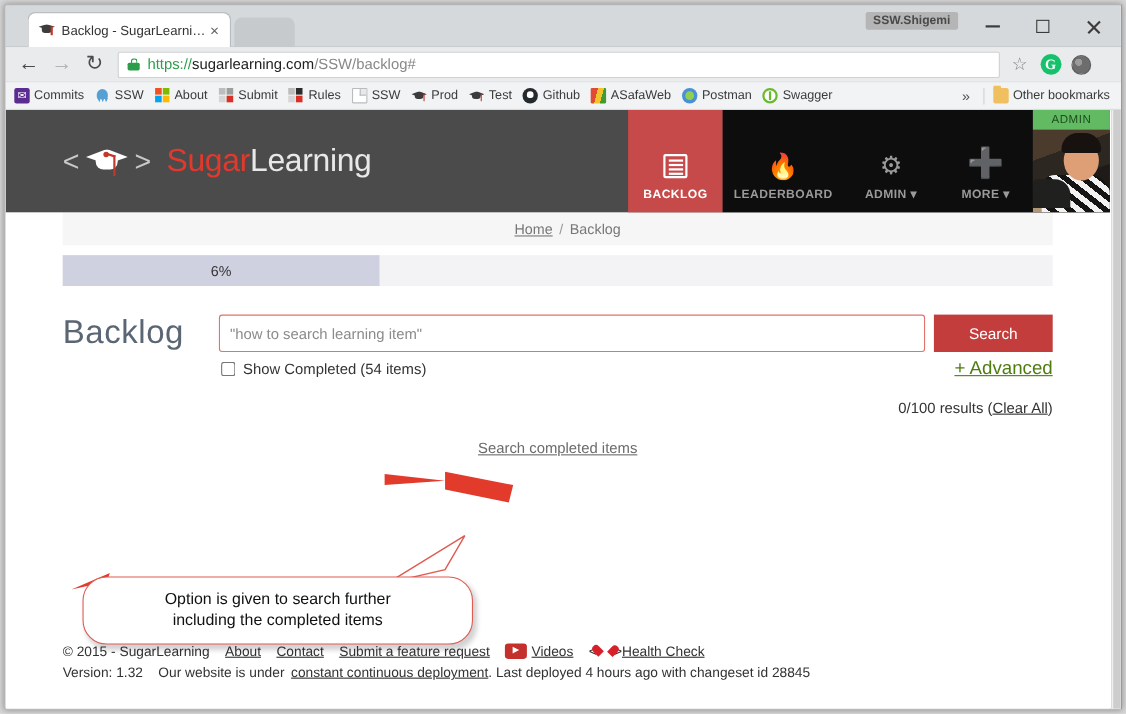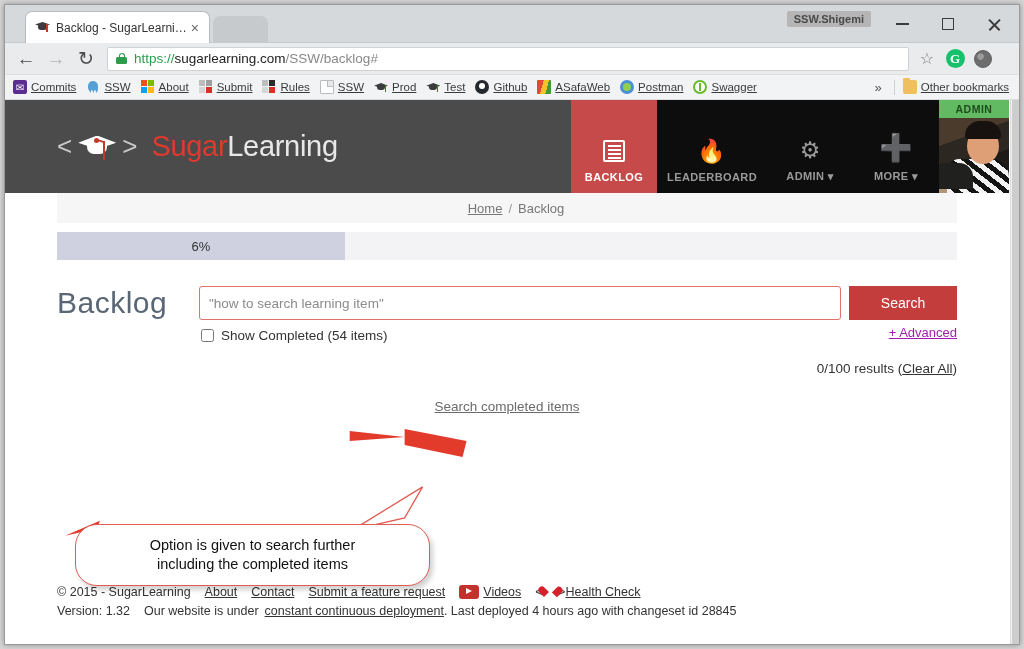--- a/index.html
+++ b/index.html
@@ -122,21 +122,21 @@
   }
   #menu-btn{ width:16px; }
   .hamb{ width:15px; height:2px; background:#4b4b4b; margin:2px 0; }
 
   
   #bookmarks{
     position:relative; height:25px; background:#f1f3f4;
     display:flex; align-items:center; padding:0 4px;
     border-bottom:1px solid #d9dbdd; font-size:11.5px; color:#3b3b3b;
   }
-  .bm{ display:flex; align-items:center; height:20px; padding:0 6px 0 4px; white-space:nowrap;text-decoration:underline; }
+  .bm{ display:flex; align-items:center; height:20px; padding:0 6px 0 4px; white-space:nowrap; }
   .bm .ic{ width:14px; height:14px; flex:0 0 14px; margin-right:4px; position:relative; }
   .bm-label{ font-size:11.5px; }
   .overflow{ padding:0 8px; color:#555; font-size:13px; }
   .bmdiv{ width:1px; height:15px; background:#cfd1d3; margin:0 4px; }
   
   .ic-commits{ background:#5c2d91; border-radius:2px; }
   .ic-commits:after{ content:"\2709"; position:absolute; inset:0; color:#fff; font-size:10px;
       display:flex;align-items:center;justify-content:center; }
   .ic-octo{ background:transparent; }
   .ic-octo:after{ content:""; position:absolute; left:2px; top:1px; width:10px;height:9px;
@@ -230,21 +230,21 @@
     width:22px; height:22px; border:2px solid #fff; border-radius:2px; position:relative;
     margin-bottom:9px;
   }
   .listicon i{ position:absolute; left:3px; width:13px; height:2px; background:#fff; }
   .listicon i:nth-child(1){ top:3px; } .listicon i:nth-child(2){ top:7px; }
   .listicon i:nth-child(3){ top:11px; } .listicon i:nth-child(4){ top:15px; }
   
   #user-block{ width:70px; position:relative; }
   #admin-badge{
     position:absolute; left:0; top:0; width:100%; height:18px; background:#62bb62;
-    color:#1d4d1d; font-size:10.5px; font-weight:bold; letter-spacing:.5px;
+    color:#1d4d1d; font-size:10.5px; font-weight:normal; letter-spacing:.5px;
     display:flex; align-items:center; justify-content:center;
   }
   #avatar{
     position:absolute; left:0; top:18px; width:70px; height:75px; overflow:hidden;
     background:
       radial-gradient(ellipse at 60% 42%, #e8b08c 0 17%, rgba(232,176,140,0) 18%),
       radial-gradient(ellipse at 62% 26%, #2a211c 0 15%, rgba(42,33,28,0) 16%),
       linear-gradient(160deg,#4a3b2e 0 28%,#2c2722 28% 56%, #1d1a17 56% 100%);
     filter:saturate(1.1);
   }
@@ -302,21 +302,21 @@
     padding:0 9px; font-size:13.5px; color:#8b8b8b; outline:none;
     font-family:"Liberation Sans", sans-serif; background:#fff;
   }
   #showcompleted{ margin-top:8px; display:flex; align-items:center; font-size:13.5px; color:#333; }
   #showcompleted input{ margin:0 7px 0 2px; }
   #btn-col{ width:108px; margin-left:8px; text-align:right; }
   #search-button{
     width:100%; height:34px; background:#c43d3d; color:#fff; border:none;
     font-size:14px; font-family:"Liberation Sans", sans-serif; cursor:pointer;
   }
-  #advanced{ display:block; margin-top:5px; font-size:13px; color:#a21caf; text-decoration:underline; }
+  #advanced{ display:block; margin-top:5px; font-size:17px; color:#4d7c0f; text-decoration:underline; }
   #results-line{
     margin:18px 52px 0; text-align:right; font-size:13.5px; color:#333;
     padding-right:0;
   }
   #results-line a{ color:#333; text-decoration:underline; }
   #search-completed-wrap{ margin-top:21px; text-align:center; }
   #search-completed{ font-size:13.5px; color:#6b6b6b; text-decoration:underline; }
 
   
   #annotations{ position:absolute; left:0; top:0; width:100%; height:100%; pointer-events:none; }

